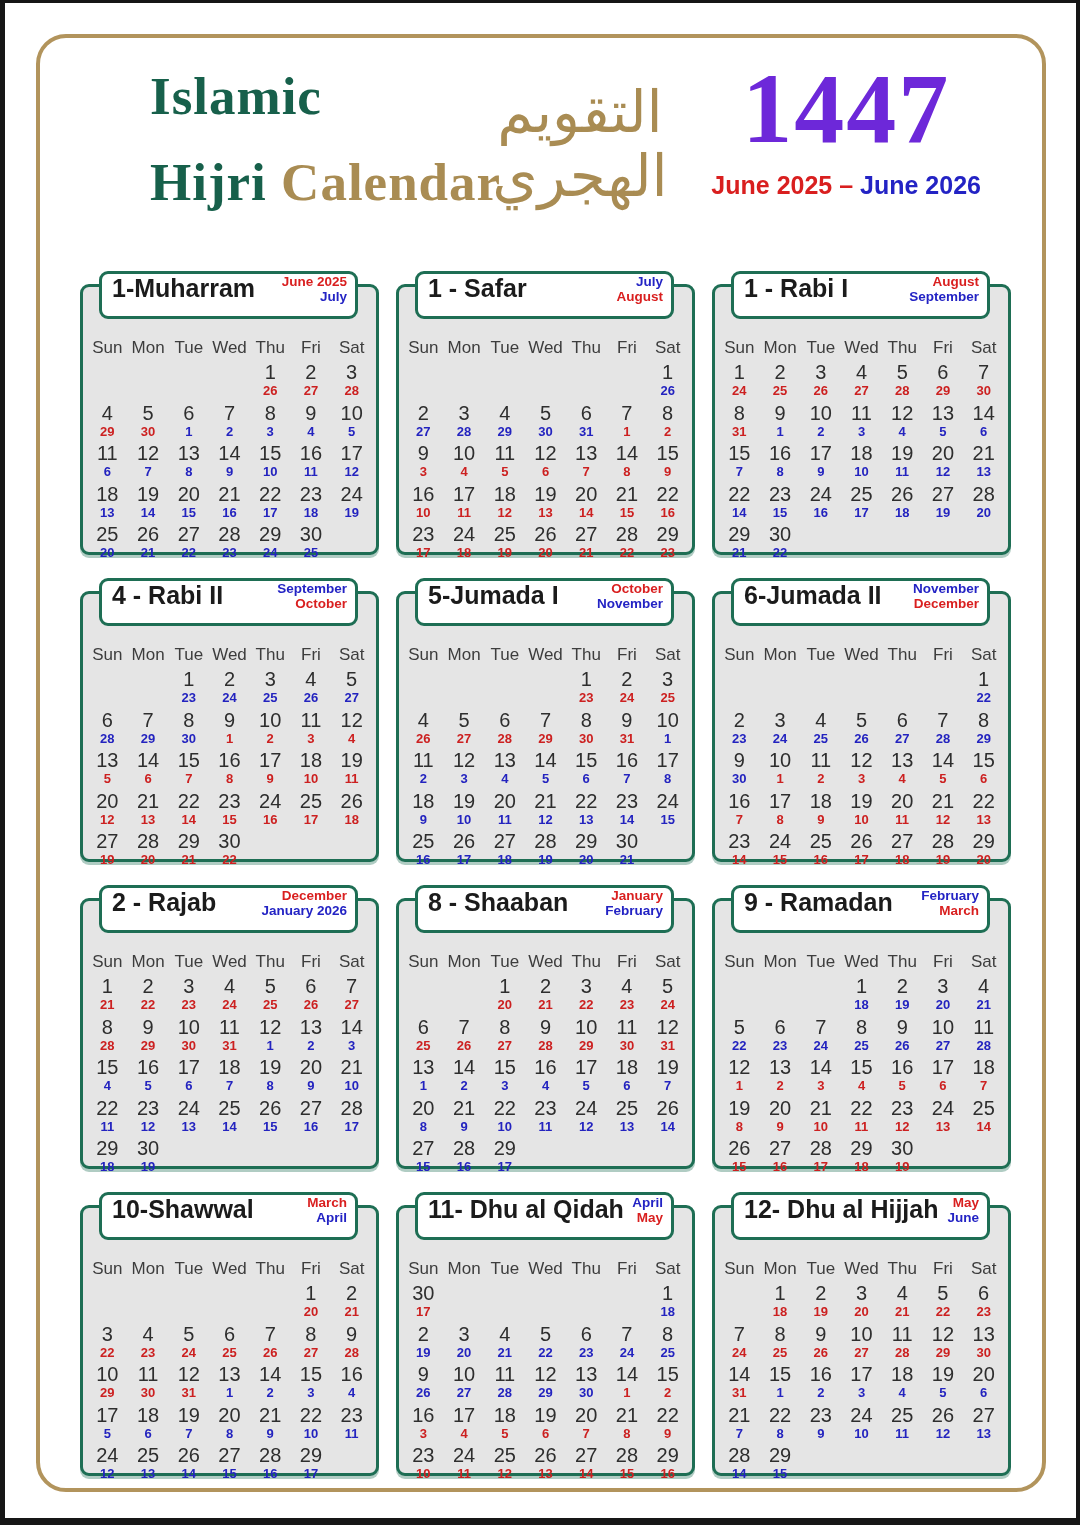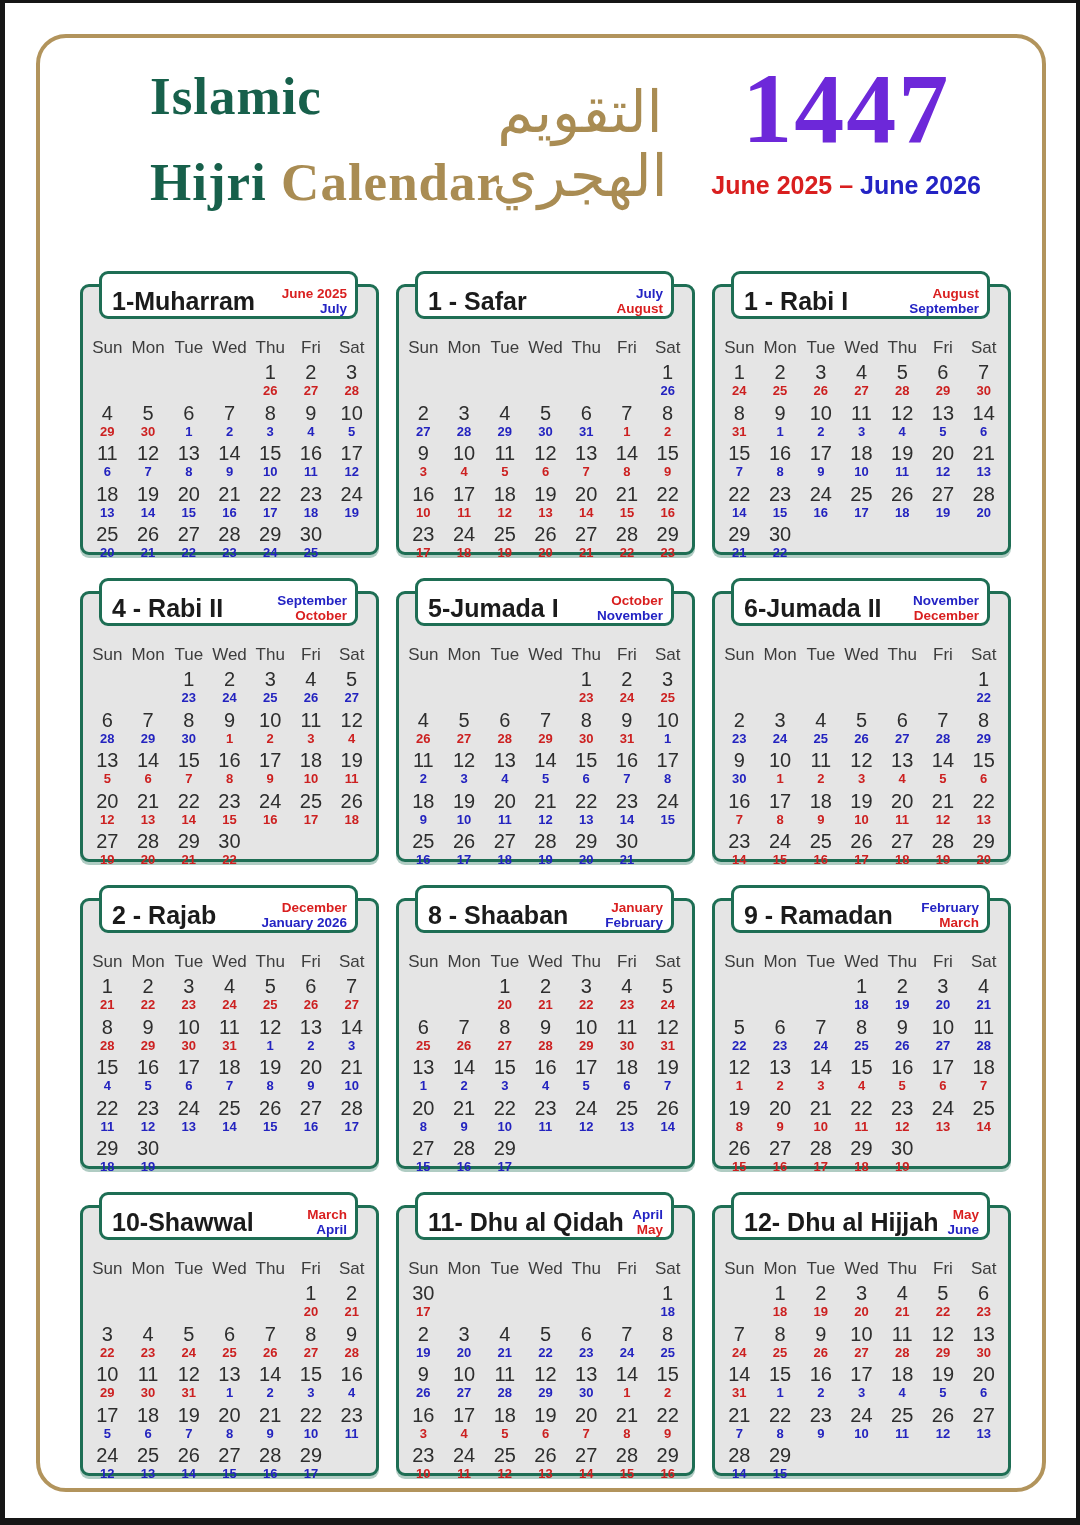--- a/index.html
+++ b/index.html
@@ -68,21 +68,21 @@
     border: 3px solid #1e6e54;
     border-radius: 9px;
     box-shadow: 0 3px 0 rgba(30,110,84,.35);
   }
   .month-tab {
     position: absolute; left: 19px; right: 21px; top: 0; height: 48px;
     background: #fff;
     border: 3px solid #1e6e54;
     border-radius: 9px;
     z-index: 2;
-    display: flex; align-items: flex-end; justify-content: space-between;
+    display: flex; align-items: flex-start; justify-content: space-between;
     padding: 0 8px 0 10px;
   }
   .month-name {
     font-size: 25px; font-weight: bold; color: #1b1b1b;
     white-space: nowrap; letter-spacing: 0;
   }
   .month-greg { text-align: right; font-size: 13.5px; font-weight: bold; line-height: 15px; }
   .month-greg span { display: block; }
   .month-body { position: absolute; left: 4px; right: 4px; top: 48px; bottom: 2px; }
   .weekday-row {

